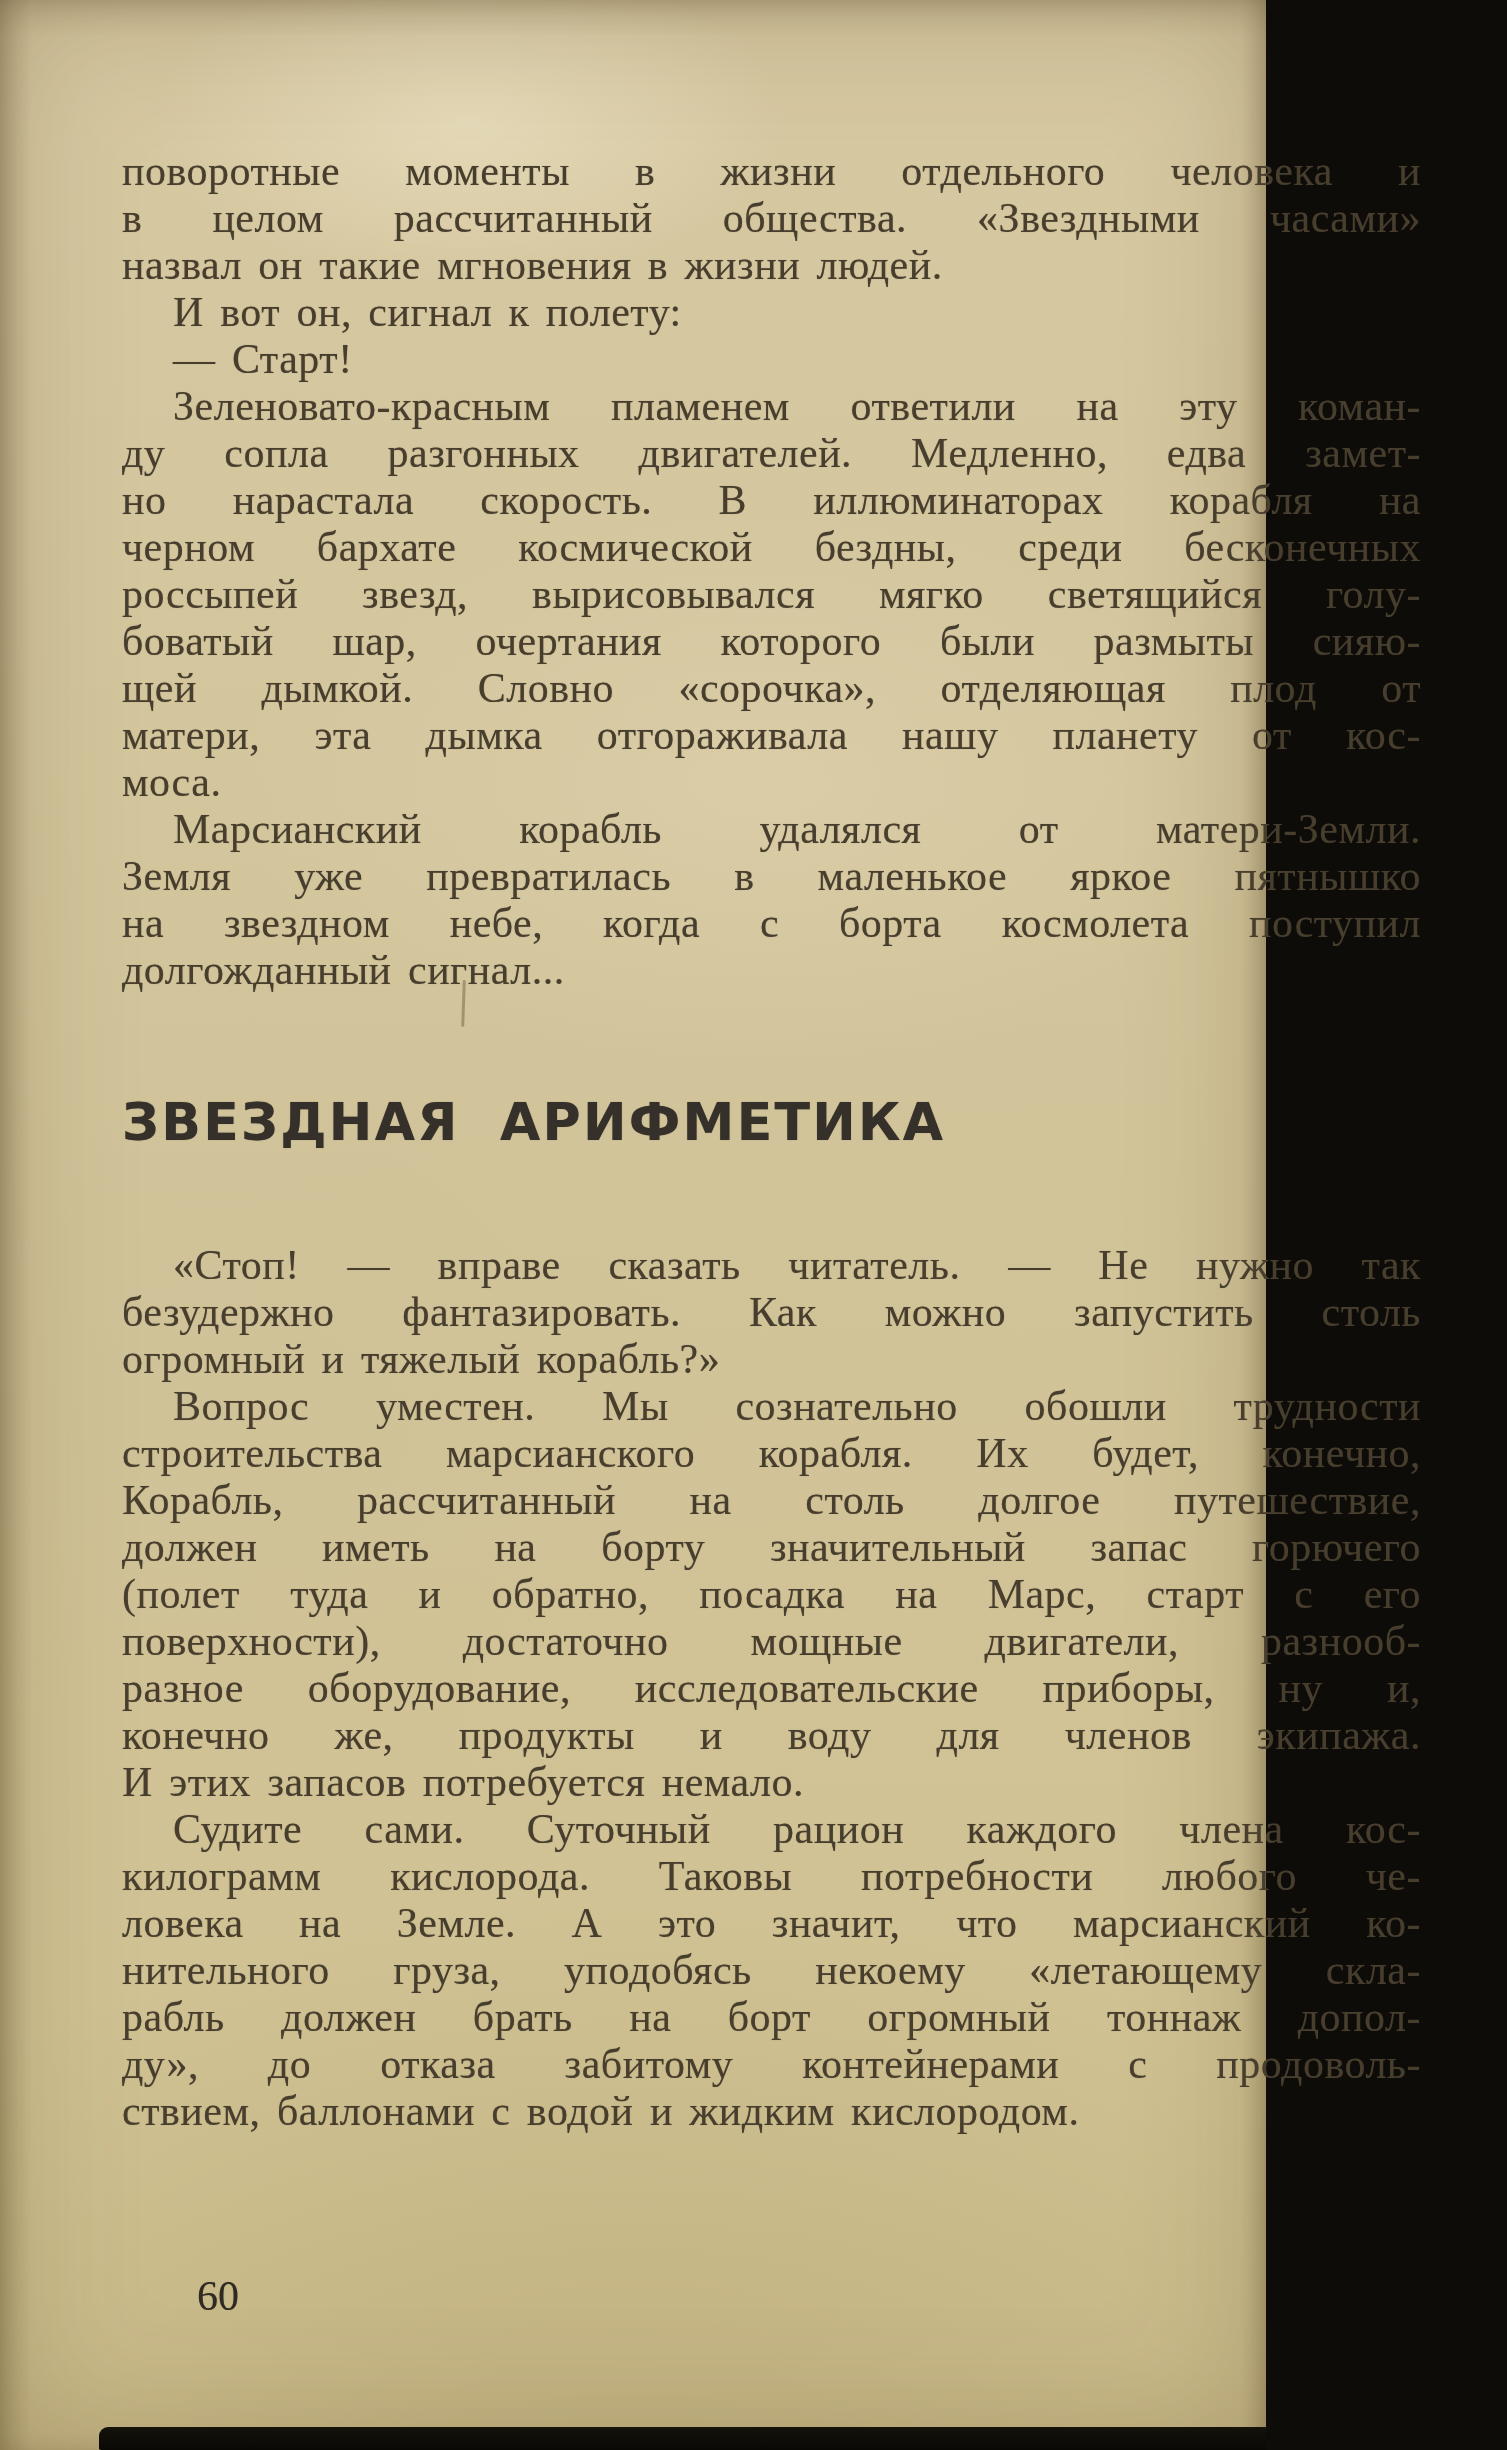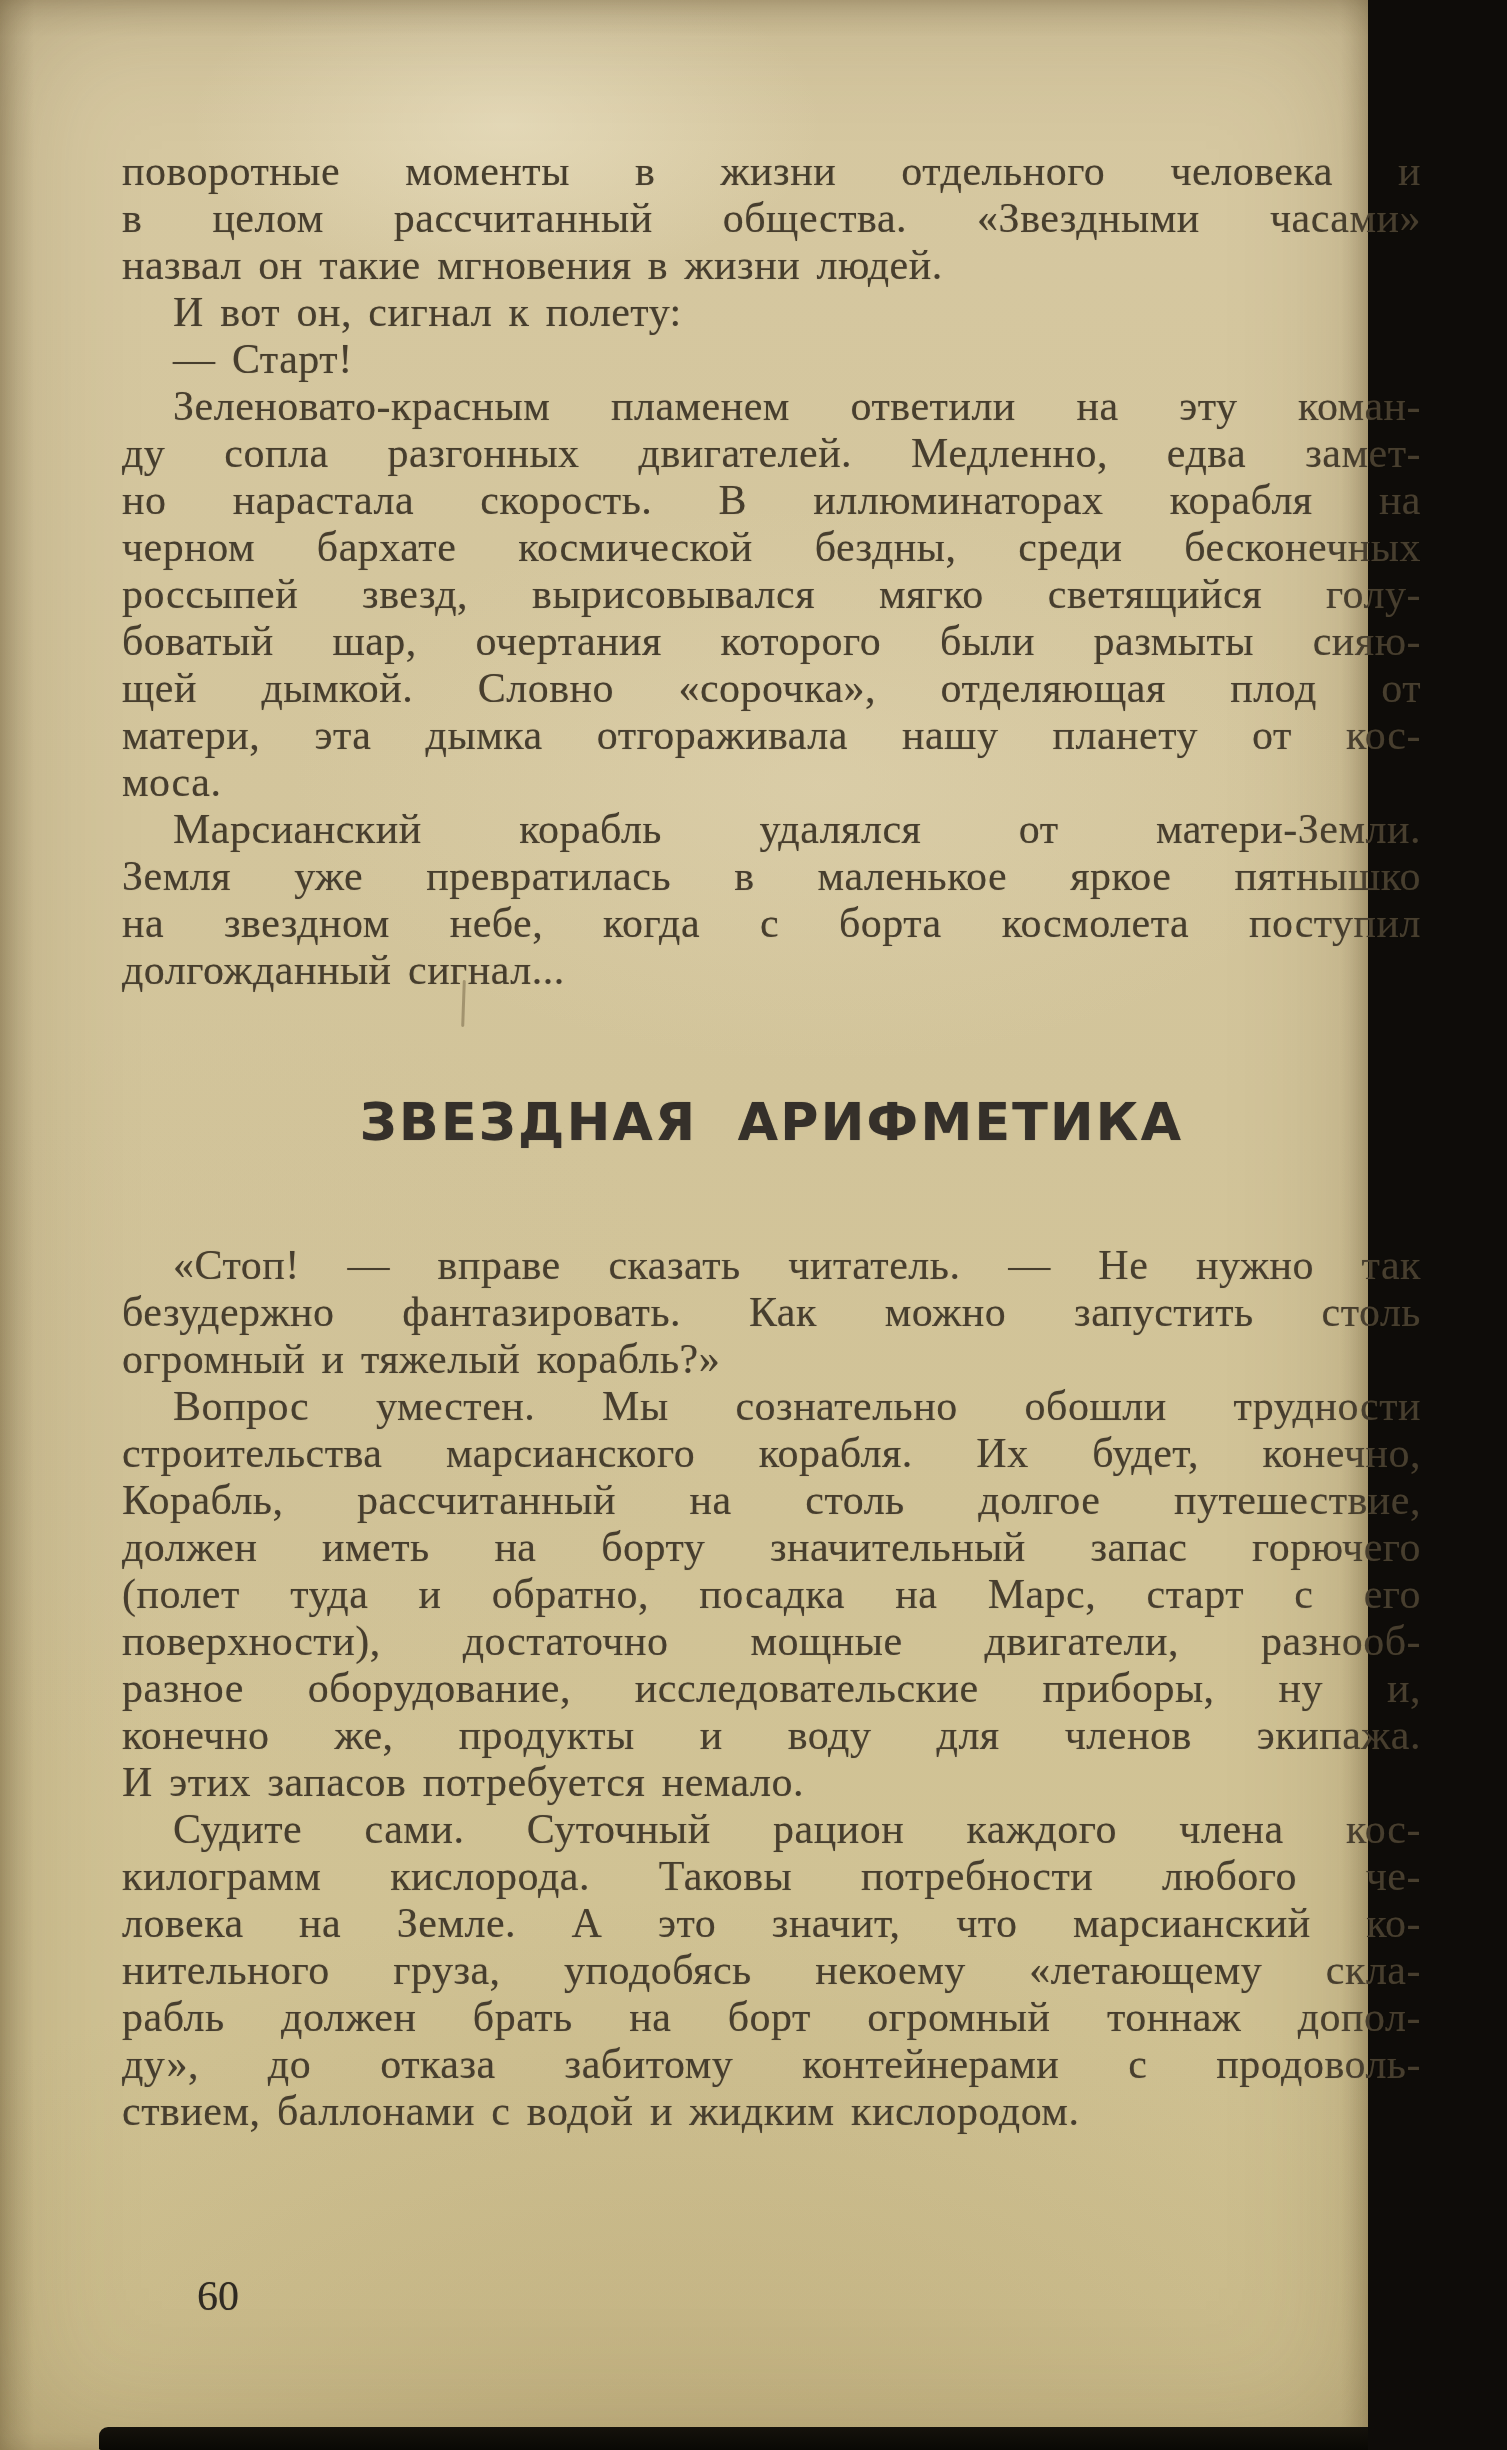--- a/index.html
+++ b/index.html
@@ -4,21 +4,21 @@
 <style>
   html, body { margin:0; padding:0; }
   body {
     width:1507px; height:2450px;
     background:#0e0c09;
     overflow:hidden;
     font-family:"Liberation Serif","DejaVu Serif",serif;
   }
   .page {
     position:relative;
-    width:1368px; height:2450px;
+    width:1266px; height:2450px;
     background-color:#d2c49b;
     background-image:
       linear-gradient(90deg, rgba(70,55,25,.22), rgba(70,55,25,0) 2.5%),
       linear-gradient(270deg, rgba(70,55,25,.16), rgba(70,55,25,0) 2%),
       linear-gradient(180deg, rgba(70,55,25,.14), rgba(70,55,25,0) 1.5%),
       radial-gradient(ellipse 451px 235px at 37% 5%, rgba(240,231,203,.55), rgba(240,231,203,0) 70%),
       radial-gradient(ellipse 740px 388px at 60% 32%, rgba(227,215,182,.42), rgba(227,215,182,0) 72%),
       radial-gradient(ellipse 632px 559px at 18% 58%, rgba(206,191,152,.35), rgba(206,191,152,0) 75%),
       radial-gradient(ellipse 1263px 812px at 50% 104%, rgba(173,153,106,.45), rgba(173,153,106,0) 80%),
       linear-gradient(180deg, #d6c8a1 0%, #d2c49a 45%, #cfc190 100%);
@@ -48,21 +48,21 @@
   }
   .line.indent { text-indent:51px; }
   .heading {
     font-family:"DejaVu Sans","Liberation Sans",sans-serif;
     font-weight:bold;
     font-size:52px;
     line-height:63px;
     letter-spacing:2.3px;
     word-spacing:20px;
     color:#35302a;
-    text-align:center;
+    text-align:left;
     margin:97px 0 88px 0;
     text-shadow:0 0 0.9px rgba(40,35,28,.5);
   }
   .page-number {
     position:absolute;
     left:197px; top:2272px;
     font-family:"Liberation Serif","DejaVu Serif",serif;
     font-size:42px;
     color:#2f2a22;
     text-shadow:0 0 0.9px rgba(40,35,28,.4);

